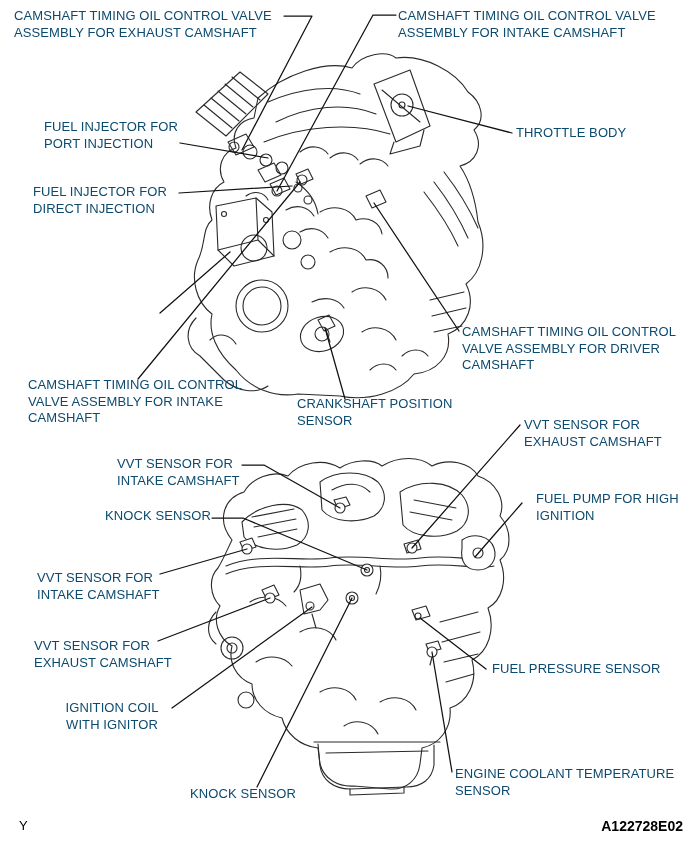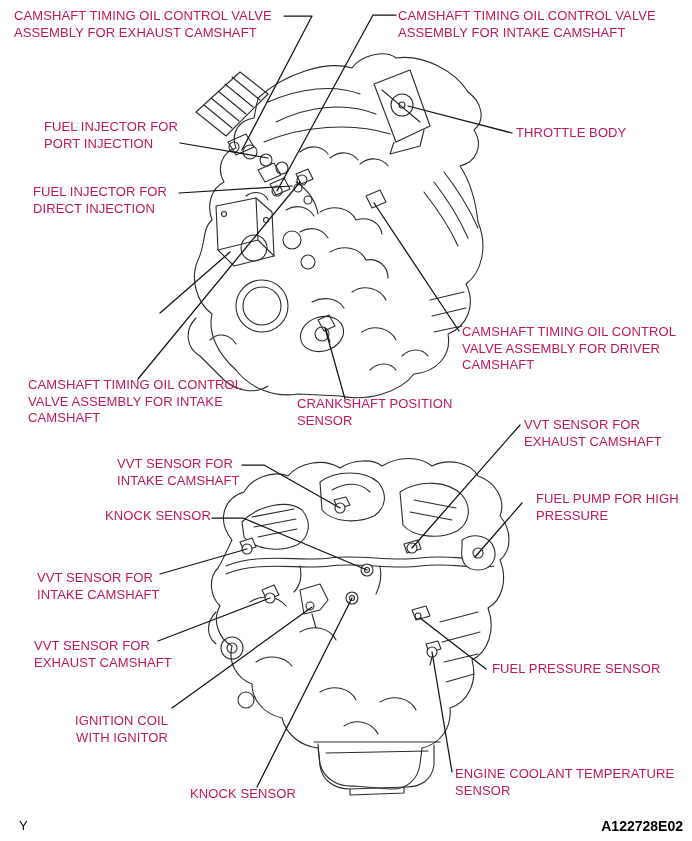--- a/index.html
+++ b/index.html
@@ -1,22 +1,22 @@
 <!DOCTYPE html>
 <html><head>
 <meta charset="utf-8">
 <style>
   html,body{margin:0;padding:0;background:#fff;}
   .page{position:relative;width:692px;height:841px;background:#ffffff;overflow:hidden;
         font-family:"Liberation Sans",sans-serif;}
   .art{position:absolute;left:0;top:0;}
-  .lbl{position:absolute;font-size:13px;line-height:16.5px;color:#be185d;white-space:nowrap;
+  .lbl{position:absolute;font-size:13px;line-height:16.5px;color:#0c4a6e;white-space:nowrap;
        letter-spacing:0.1px;}
   .lbl .ln{display:block;}
-  .lbl.center{text-align:right;margin-top:13px;}
+  .lbl.center{text-align:center;}
   .footer-mark{position:absolute;left:19px;top:818px;font-size:13px;color:#000;}
   .figure-code{position:absolute;right:9px;top:818px;font-size:14px;font-weight:bold;color:#000;}
 </style>
 </head>
 <body>
 
 <div class="page">
 
   <svg class="art" width="692" height="841" viewBox="0 0 692 841">
 
@@ -210,21 +210,21 @@
   </div>
   <div class="lbl" style="left:105px;top:508px">
     <span class="ln">KNOCK SENSOR</span>
   </div>
   <div class="lbl" style="left:524px;top:417px">
     <span class="ln">VVT SENSOR FOR</span>
     <span class="ln">EXHAUST CAMSHAFT</span>
   </div>
   <div class="lbl" style="left:536px;top:491px">
     <span class="ln">FUEL PUMP FOR HIGH</span>
-    <span class="ln">PRESSURE</span>
+    <span class="ln">IGNITION</span>
   </div>
   <div class="lbl" style="left:37px;top:570px">
     <span class="ln">VVT SENSOR FOR</span>
     <span class="ln">INTAKE CAMSHAFT</span>
   </div>
   <div class="lbl" style="left:34px;top:638px">
     <span class="ln">VVT SENSOR FOR</span>
     <span class="ln">EXHAUST CAMSHAFT</span>
   </div>
   <div class="lbl center" style="left:56px;top:700px;width:112px">

